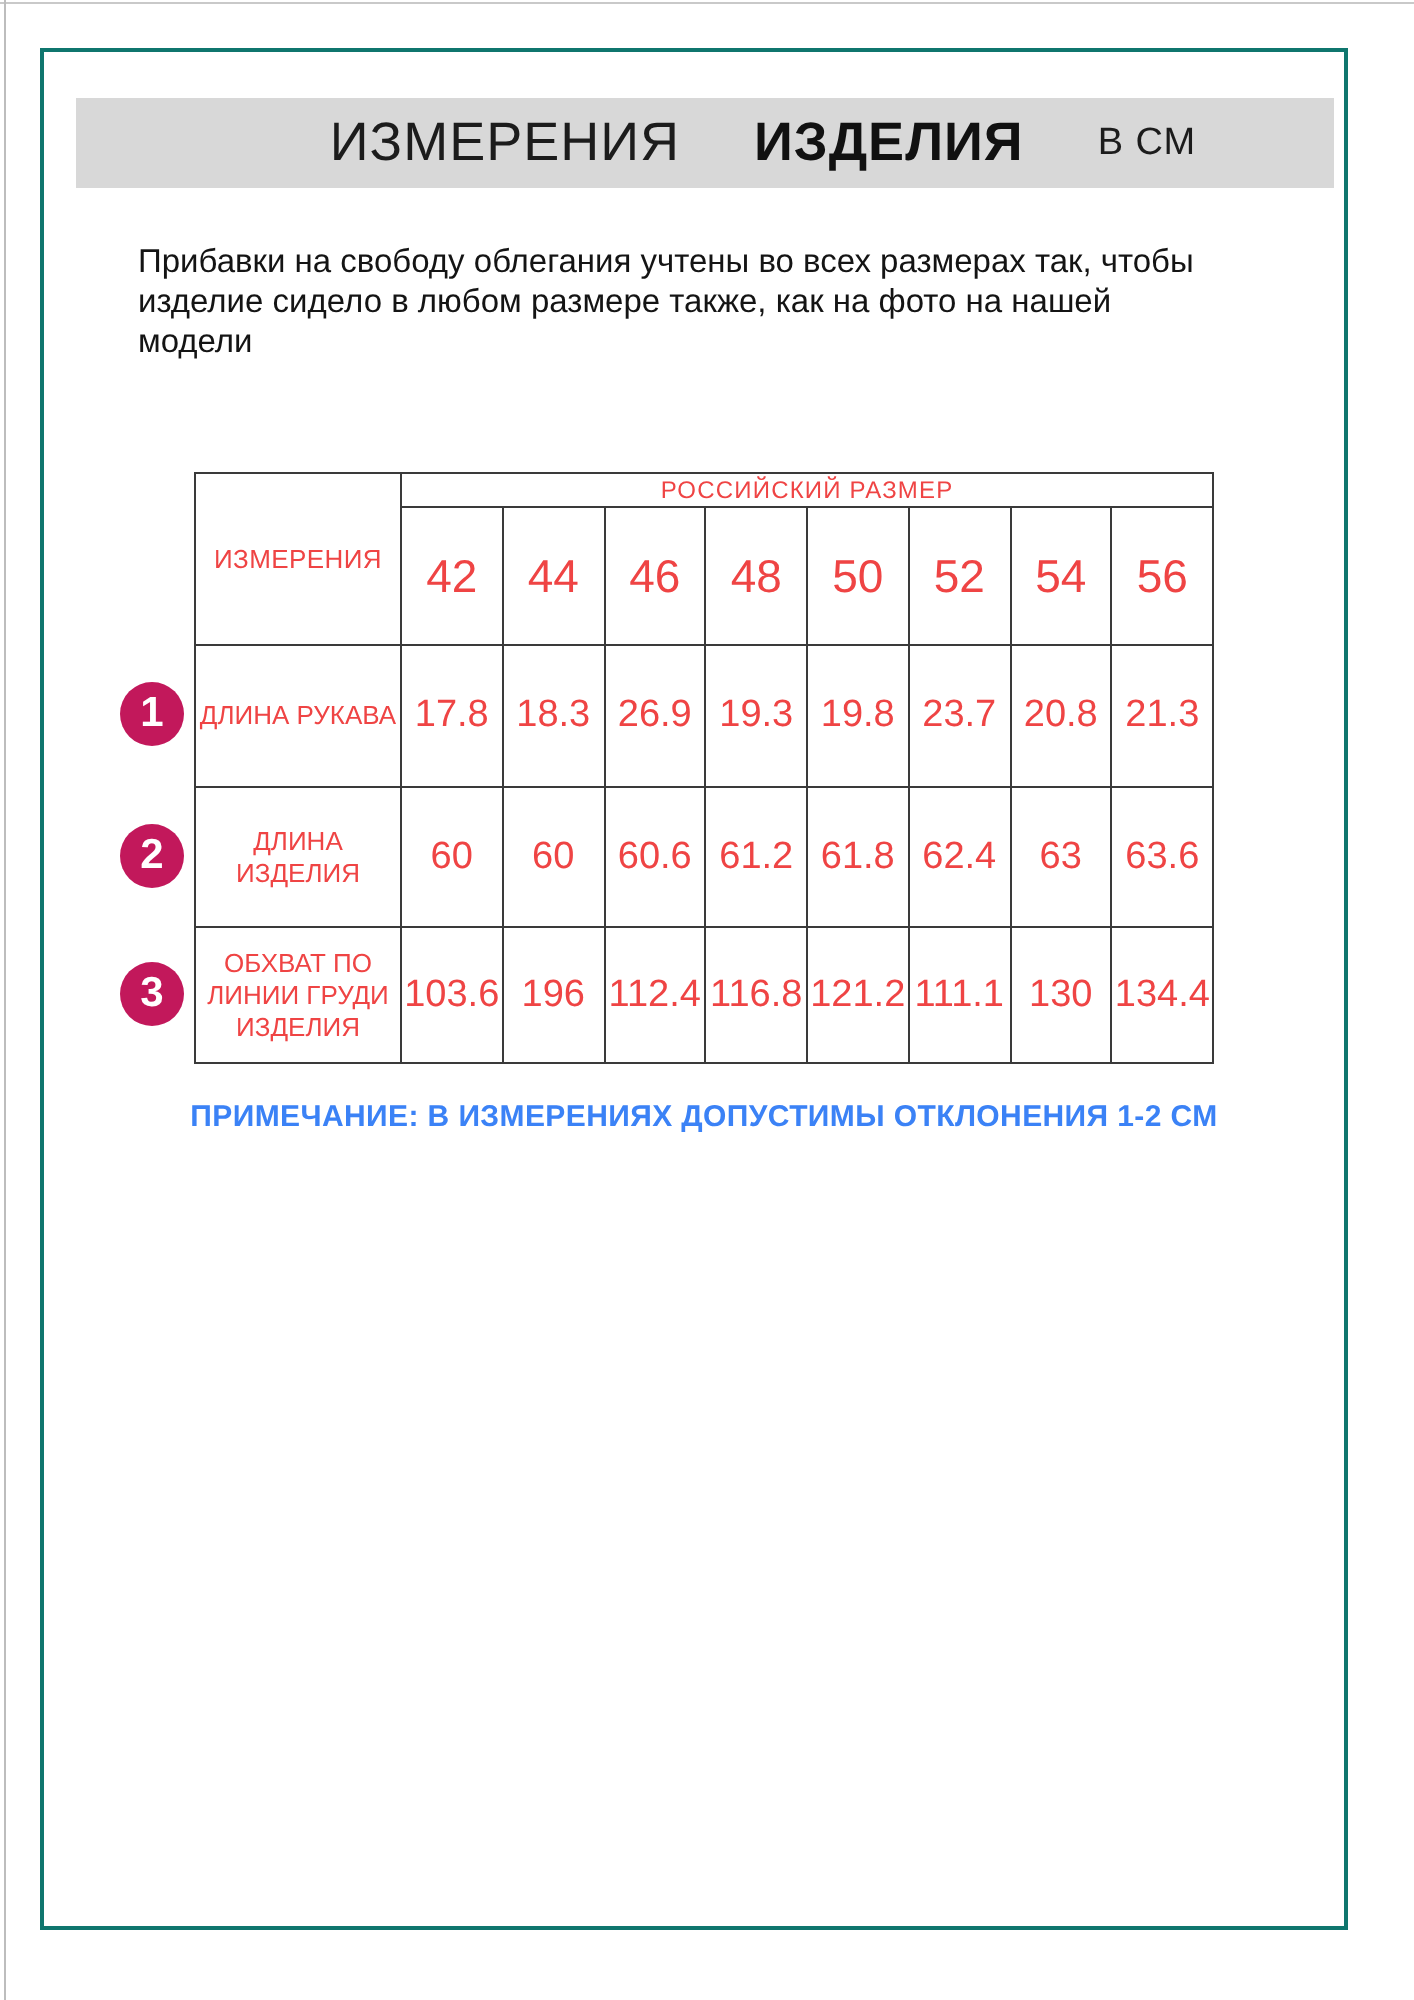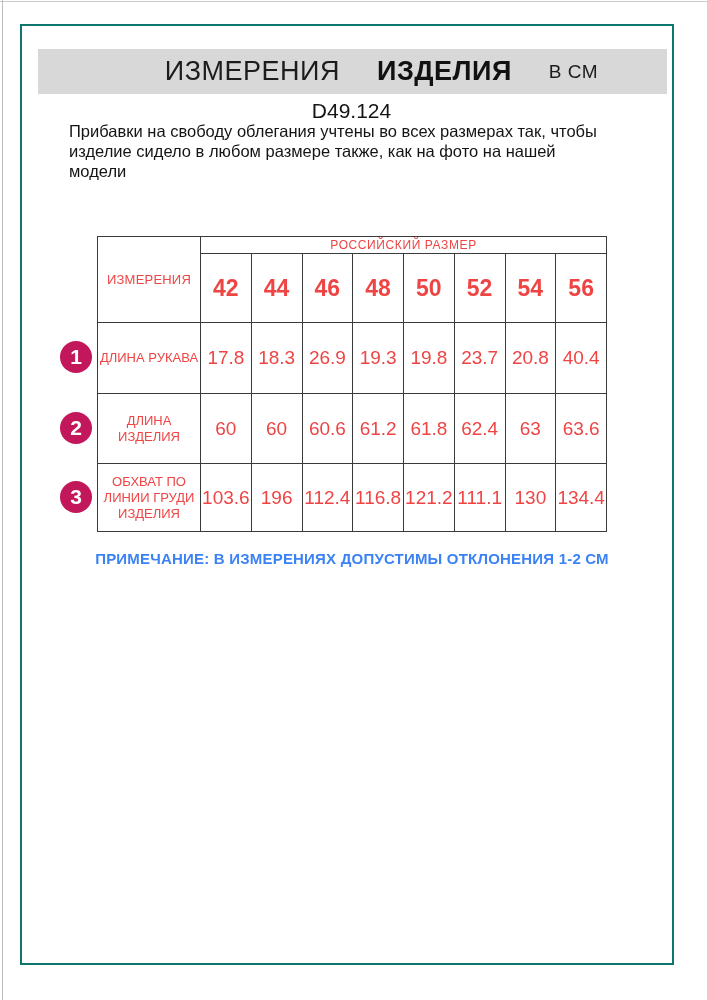--- a/index.html
+++ b/index.html
@@ -37,21 +37,21 @@
   table.size-table {
     border-collapse:collapse; table-layout:fixed; width:509px;
     background:#ffffff;
   }
   table.size-table td {
     border:1px solid #3a3a3a; text-align:center; vertical-align:middle;
     padding:0; overflow:hidden; color:#ef4444;
   }
   td.measure-head { font-size:13px; letter-spacing:0.2px; }
   td.group-head { font-size:12px; letter-spacing:0.6px; height:17px; }
-  td.size-cell { font-size:23px; font-weight:700; color:#0e0e0e; }
+  td.size-cell { font-size:23px; font-weight:400; color:#0e0e0e; }
   td.row-label { font-size:13px; line-height:16px; padding:0 2px; }
   td.value-cell { font-size:19px; }
   .lbl-line { display:block; }
   .lbl-line:empty { display:none; }
   
   .badge {
     position:absolute; left:38px; width:32px; height:32px; border-radius:50%;
     background:#c2185b; color:#ffffff; display:flex; align-items:center; justify-content:center;
     font-size:21px; font-weight:700;
   }
@@ -71,21 +71,20 @@
   <div class="edge-left"></div>
 
   <div class="frame">
 
     <div class="title-bar">
       <span class="title-main">ИЗМЕРЕНИЯ</span>
       <span class="title-bold">ИЗДЕЛИЯ</span>
       <span class="title-unit">В СМ</span>
     </div>
 
-    <div class="model-code">D49.124</div>
 
     <div class="description">
       <div>Прибавки на свободу облегания учтены во всех размерах так, чтобы</div>
       <div>изделие сидело в любом размере также, как на фото на нашей</div>
       <div>модели</div>
     </div>
 
     <div class="size-table-wrap">
       <table class="size-table">
         <colgroup>
@@ -119,21 +118,21 @@
             <span class="lbl-line">ДЛИНА РУКАВА</span>
 
           </td>
           <td class="value-cell">17.8</td>
           <td class="value-cell">18.3</td>
           <td class="value-cell">26.9</td>
           <td class="value-cell">19.3</td>
           <td class="value-cell">19.8</td>
           <td class="value-cell">23.7</td>
           <td class="value-cell">20.8</td>
-          <td class="value-cell">40.4</td>
+          <td class="value-cell">21.3</td>
         </tr>
         <tr style="height:70px">
           <td class="row-label">
             <span class="lbl-line">ДЛИНА</span>
             <span class="lbl-line">ИЗДЕЛИЯ</span>
 
           </td>
           <td class="value-cell">60</td>
           <td class="value-cell">60</td>
           <td class="value-cell">60.6</td>

